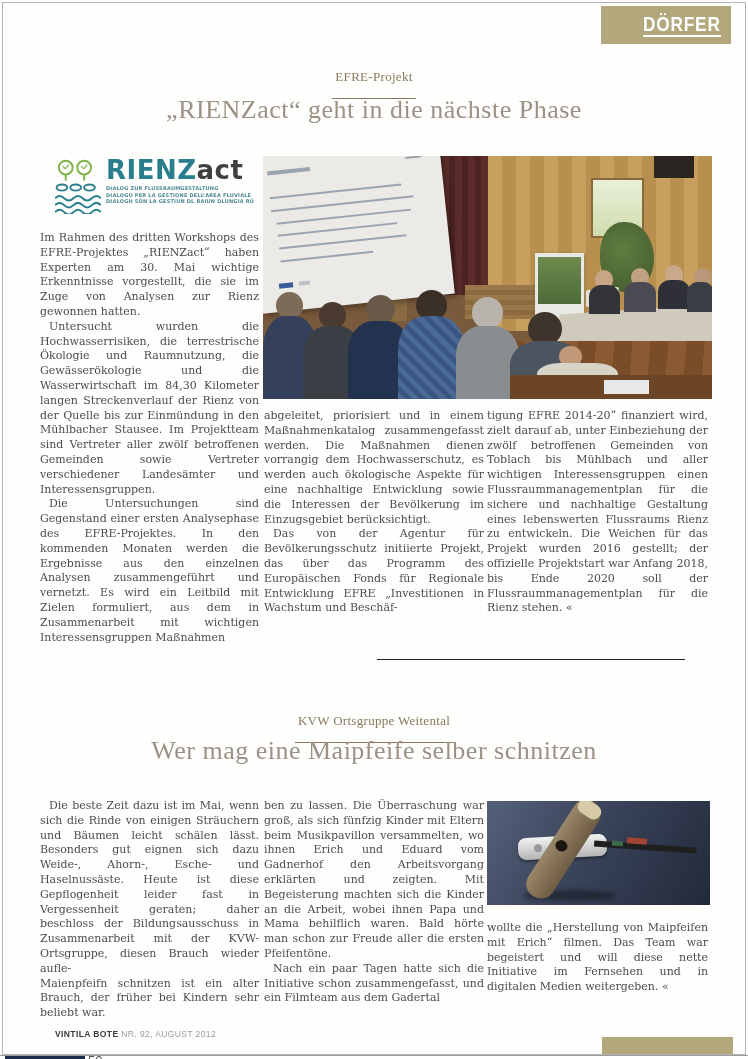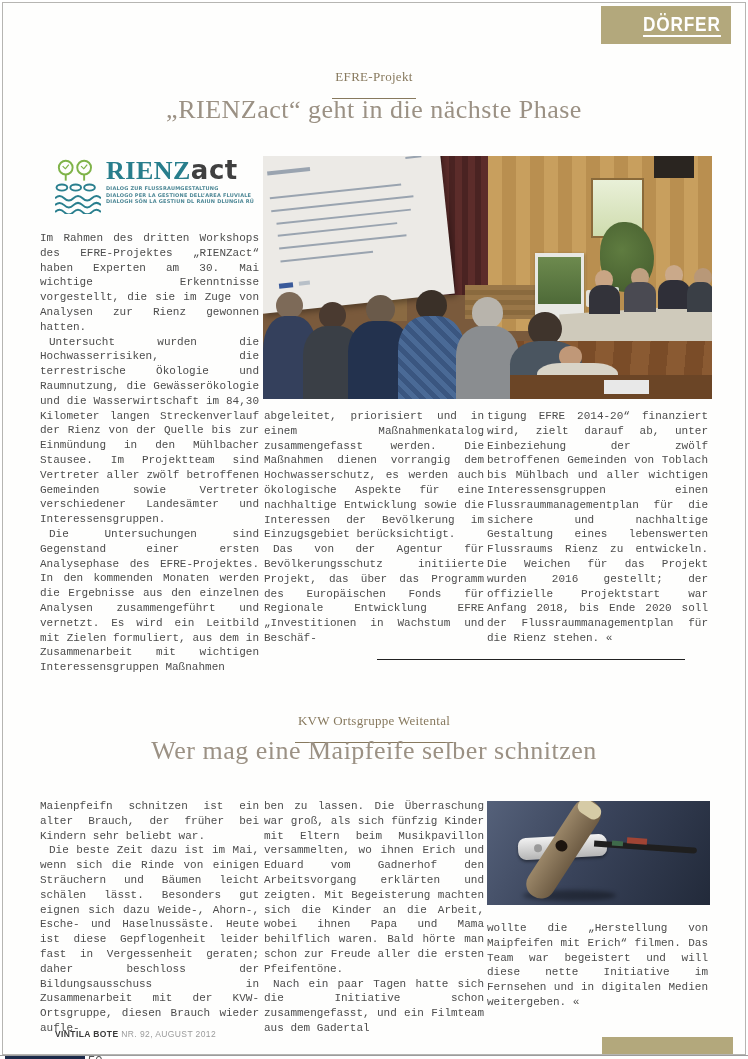--- a/index.html
+++ b/index.html
@@ -14,28 +14,28 @@
   .dorfer span{color:#ffffff;font-family:"Liberation Sans",sans-serif;font-weight:bold;
           font-size:21px;letter-spacing:1px;transform:scaleX(.82);transform-origin:right;
           border-bottom:2px solid #fff;padding-bottom:1px;line-height:1;}
   
   .kickerrow{left:0;right:0;text-align:center;}
   .kicker{display:inline-block;font-family:"Liberation Serif",serif;font-size:13px;color:#87795e;
           letter-spacing:.3px;border-bottom:1px solid #87795e;padding:0 3px 13px;}
   .title{left:0;right:0;text-align:center;font-family:"Liberation Serif",serif;font-size:26px;
          color:#9b9184;letter-spacing:.5px;font-weight:400;}
   
-  .col{box-sizing:border-box;font-family:Liberation Mono, monospace;}
+  .col{box-sizing:border-box;}
   p.b{font-size:11px;line-height:14.8px;color:#4c4c4c;text-align:justify;margin:0;
       hyphens:auto;-webkit-hyphens:auto;}
   p.ind{text-indent:9px;}
   
   .logo{display:flex;gap:5px;align-items:flex-start;}
   .logo .word{font-family:"DejaVu Sans",sans-serif;font-weight:bold;font-size:26px;line-height:24px;letter-spacing:.5px;}
-  .logo .w1{color:#287e8c;font-family:Liberation Serif, serif;} .logo .w2{color:#404040;}
+  .logo .w1{color:#287e8c;} .logo .w2{color:#404040;}
   .logo .tags{font-family:"DejaVu Sans",sans-serif;font-weight:bold;font-size:5px;line-height:6.6px;
               color:#4e8896;letter-spacing:.2px;margin-top:2px;}
   
   .divider{background:#222;height:1px;}
   
   .footer{font-family:"Liberation Sans",sans-serif;font-size:8.5px;letter-spacing:.4px;}
   .footer b{color:#3a3a3a;} .footer span{color:#9b9b9b;}
   .pagenum{font-family:"Liberation Sans",sans-serif;font-size:12px;color:#8b8b8b;}
   .tanbox{background:#b3a87c;}
   
@@ -193,22 +193,22 @@
   </div>
 
   <div class="abs divider" style="left:374px;top:656px;width:308px;"></div>
 
   <div class="abs kickerrow" style="top:707px;">
     <span class="kicker">KVW Ortsgruppe Weitental</span>
   </div>
   <div class="abs title" style="top:733px;">Wer mag eine Maipfeife selber schnitzen</div>
 
   <div class="abs col" style="left:37px;top:796px;width:219px;">
+    <p class="b ind">Die beste Zeit dazu ist im Mai, wenn sich die Rinde von einigen Sträuchern und Bäumen leicht schälen lässt. Besonders gut eignen sich dazu Weide-, Ahorn-, Esche- und Haselnussäste. Heute ist diese Gepflogenheit leider fast in Vergessenheit geraten; daher beschloss der Bildungsausschuss in Zusammenarbeit mit der KVW-Ortsgruppe, diesen Brauch wieder aufle-</p>
     <p class="b">Maienpfeifn schnitzen ist ein alter Brauch, der früher bei Kindern sehr beliebt war.</p>
-    <p class="b ind">Die beste Zeit dazu ist im Mai, wenn sich die Rinde von einigen Sträuchern und Bäumen leicht schälen lässt. Besonders gut eignen sich dazu Weide-, Ahorn-, Esche- und Haselnussäste. Heute ist diese Gepflogenheit leider fast in Vergessenheit geraten; daher beschloss der Bildungsausschuss in Zusammenarbeit mit der KVW-Ortsgruppe, diesen Brauch wieder aufle-</p>
   </div>
   <div class="abs col" style="left:261px;top:796px;width:220px;">
     <p class="b">ben zu lassen. Die Überraschung war groß, als sich fünfzig Kinder mit Eltern beim Musikpavillon versammelten, wo ihnen Erich und Eduard vom Gadnerhof den Arbeitsvorgang erklärten und zeigten. Mit Begeisterung machten sich die Kinder an die Arbeit, wobei ihnen Papa und Mama behilflich waren. Bald hörte man schon zur Freude aller die ersten Pfeifentöne.</p>
     <p class="b ind">Nach ein paar Tagen hatte sich die Initiative schon zusammengefasst, und ein Filmteam aus dem Gadertal</p>
   </div>
 
   <div class="abs photo2" style="left:484px;top:798px;width:223px;height:104px;">
     <div class="p2-shadow"></div>
     <div class="p2-knife">
       <div class="p2-emblem"></div>

